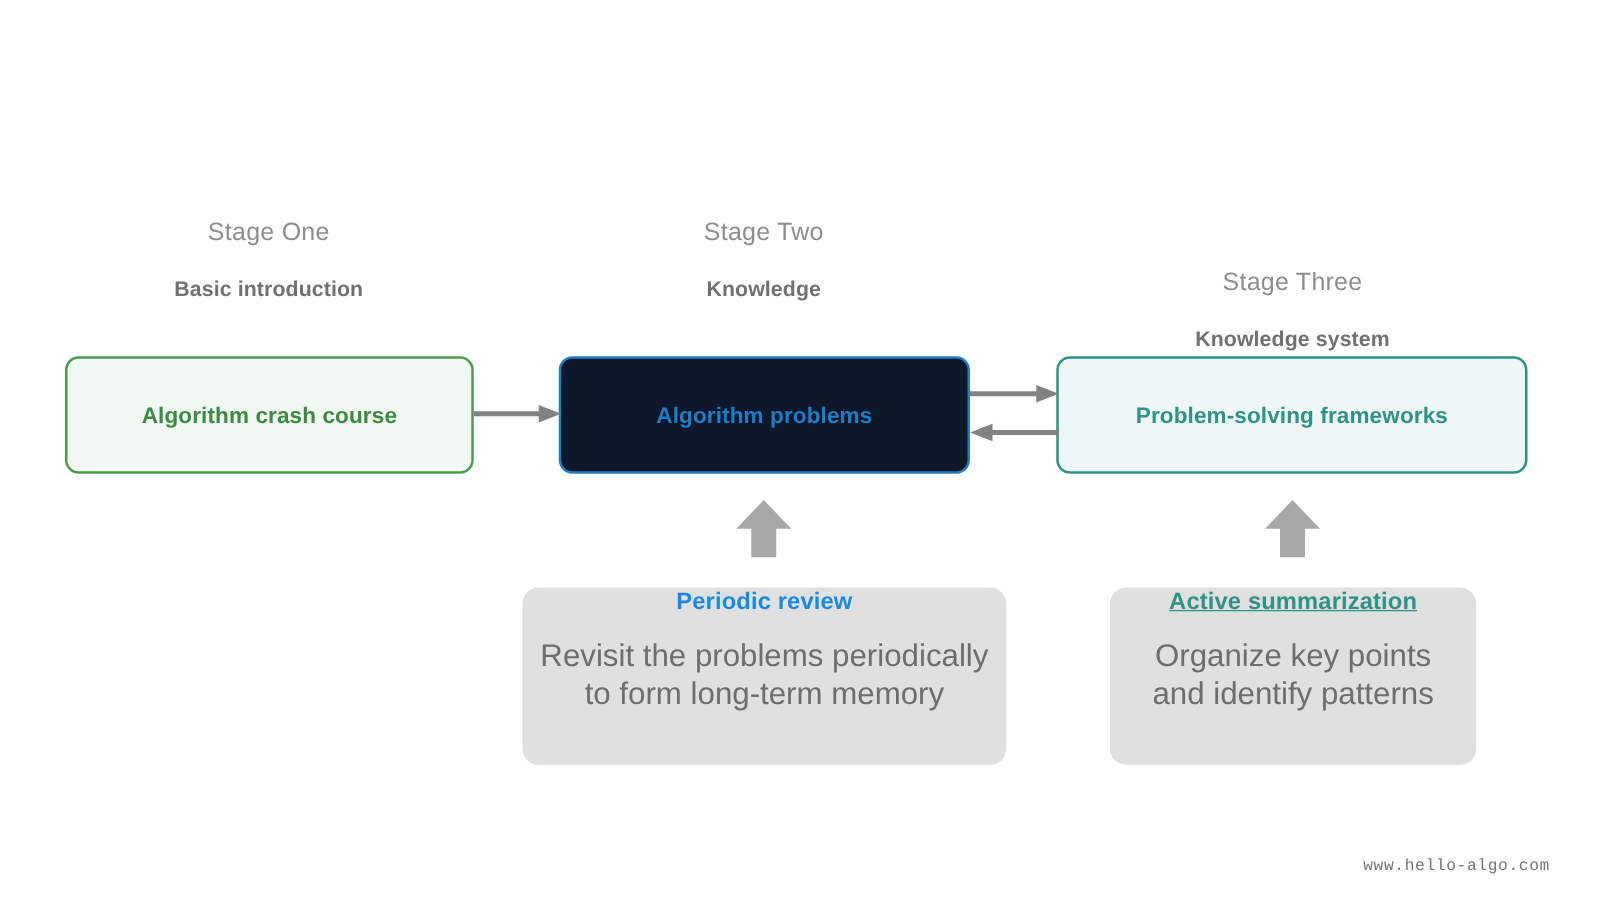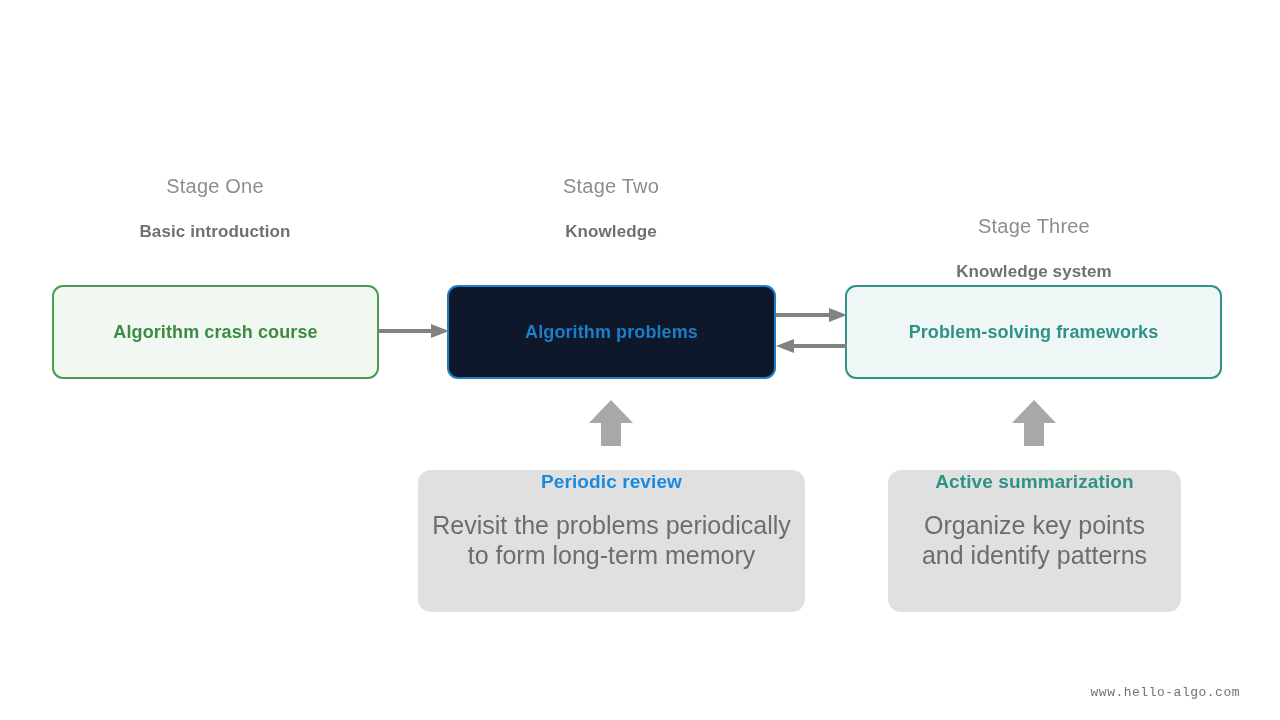--- a/index.html
+++ b/index.html
@@ -133,21 +133,21 @@
   }
 
   #box-periodic-review {
     left: 418px; top: 470px; width: 387px; height: 142px;
   }
   #box-periodic-review .support-title { color: #1a8ae0; }
 
   #box-active-summarization {
     left: 888px; top: 470px; width: 293px; height: 142px;
   }
-  #box-active-summarization .support-title { color: #2f9287; }
+  #box-active-summarization .support-title { color: #2f9287; text-decoration: underline; }
 
   
   #watermark {
     position: absolute;
     right: 40px;
     bottom: 20px;
     font-family: Liberation Mono, monospace;
     font-size: 13px;
     color: #737373;
     letter-spacing: 0.5px;

